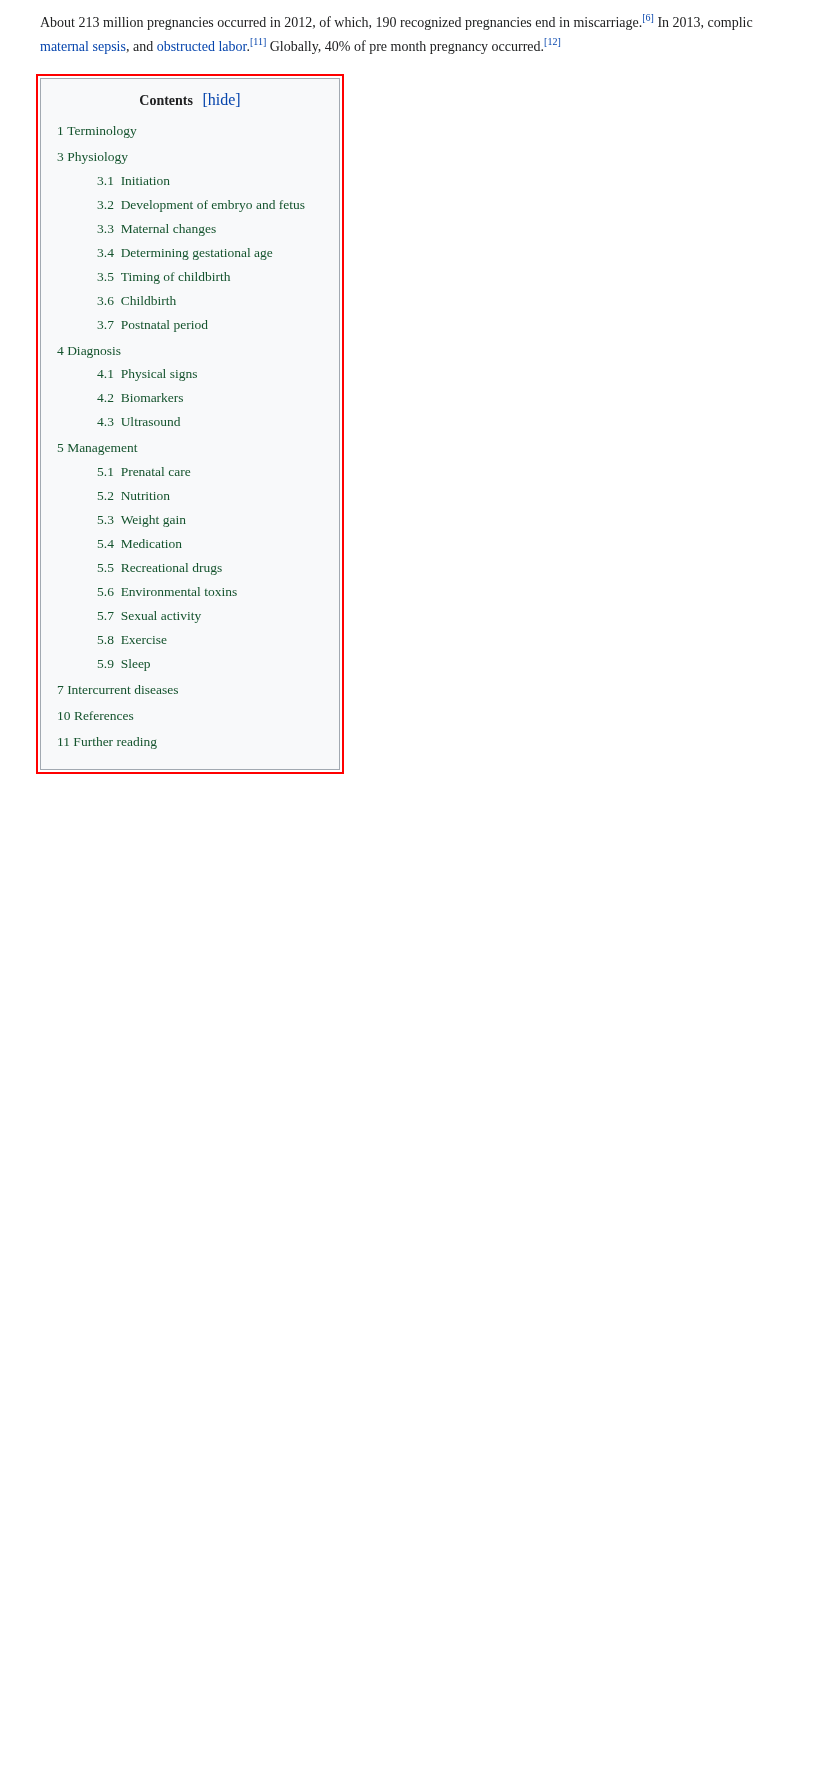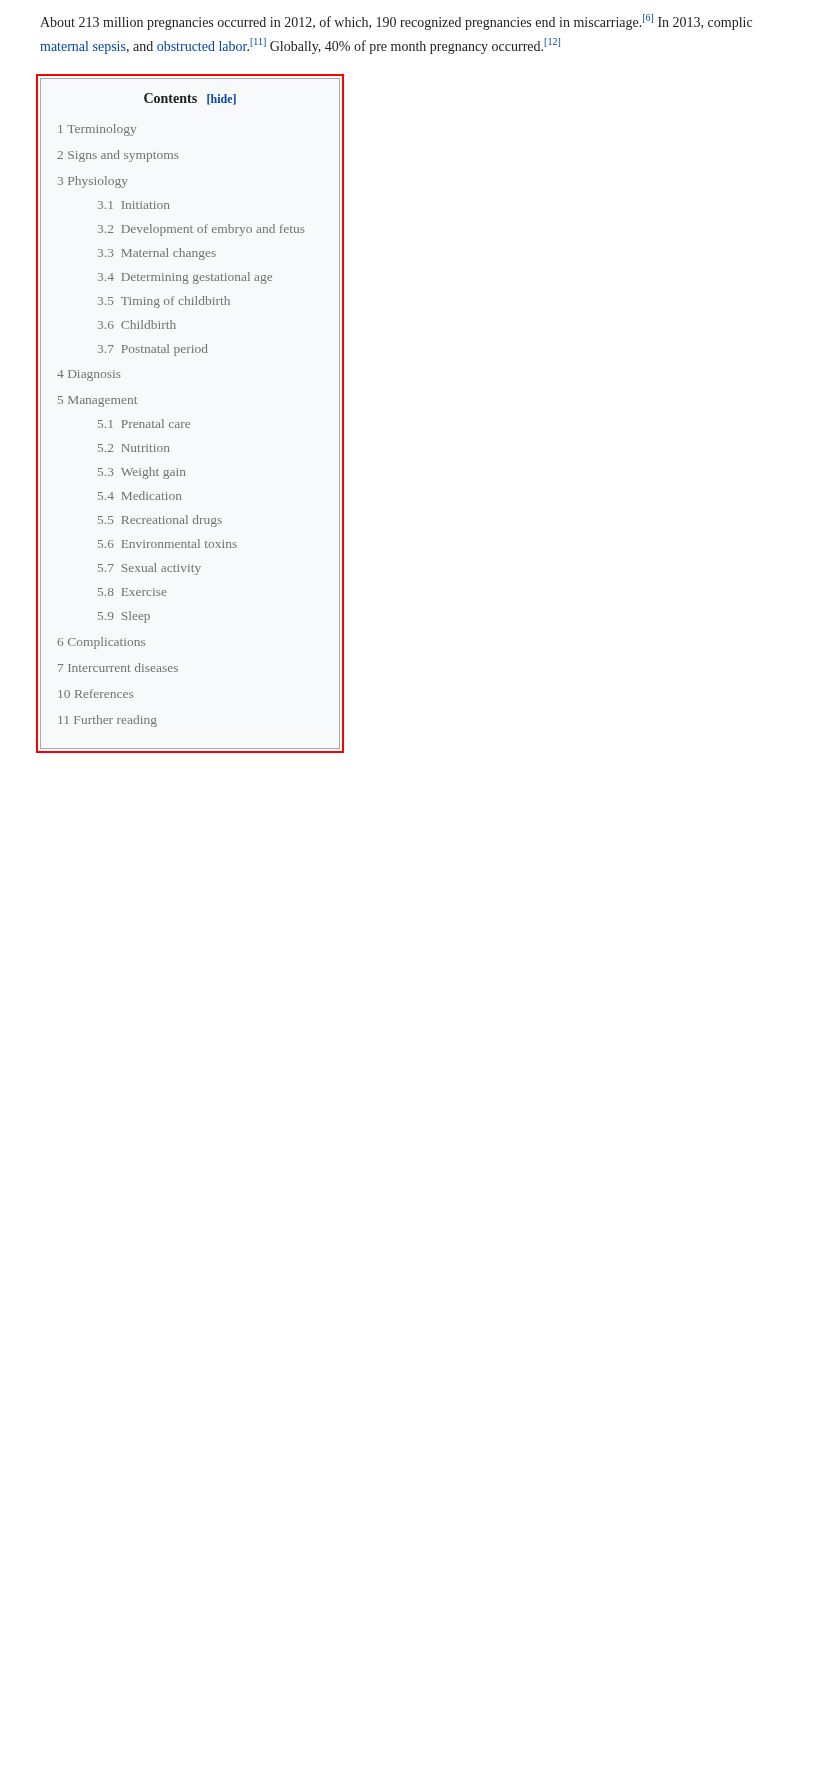--- a/index.html
+++ b/index.html
@@ -50,38 +50,38 @@
     }
 
     .toc-title {
       text-align: center;
       font-weight: bold;
       font-size: 14px;
       margin-bottom: 10px;
     }
 
     .toc-hide {
-      font-weight: bold;
-      font-size: 12px;
+      font-weight: normal;
+      font-size: 16px;
       color: #0645ad;
       cursor: pointer;
       margin-left: 6px;
     }
 
     .toc-list {
       list-style: none;
       padding: 0;
     }
 
     .toc-list li {
       line-height: 1.7;
     }
 
     .toc-list a {
-      color: #737373;
+      color: #14532d;
       text-decoration: none;
       font-size: 13.5px;
     }
 
     .toc-top-level > li {
       margin-top: 2px;
     }
 
     .toc-sub {
       list-style: none;
@@ -101,42 +101,44 @@
   </p>
 
   <div class="toc-container">
     <div class="toc-title">
       <span>Contents</span>
       <span class="toc-hide">[hide]</span>
     </div>
 
     <ul class="toc-list toc-top-level" id="toc-root">
     <li><a href="#">1&nbsp;Terminology</a></li>
-        <li><a href="#">2&nbsp;Signs and symptoms</a></li>
         <li><a href="#">3&nbsp;Physiology</a><ul class="toc-list toc-sub">
             <li><a href="#">3.1&nbsp;&nbsp;Initiation</a></li>
             <li><a href="#">3.2&nbsp;&nbsp;Development of embryo and fetus</a></li>
             <li><a href="#">3.3&nbsp;&nbsp;Maternal changes</a></li>
             <li><a href="#">3.4&nbsp;&nbsp;Determining gestational age</a></li>
             <li><a href="#">3.5&nbsp;&nbsp;Timing of childbirth</a></li>
             <li><a href="#">3.6&nbsp;&nbsp;Childbirth</a></li>
             <li><a href="#">3.7&nbsp;&nbsp;Postnatal period</a></li>
           </ul></li>
-        <li><a href="#">4&nbsp;Diagnosis</a></li>
+        <li><a href="#">4&nbsp;Diagnosis</a><ul class="toc-list toc-sub">
+            <li><a href="#">4.1&nbsp;&nbsp;Physical signs</a></li>
+            <li><a href="#">4.2&nbsp;&nbsp;Biomarkers</a></li>
+            <li><a href="#">4.3&nbsp;&nbsp;Ultrasound</a></li>
+          </ul></li>
         <li><a href="#">5&nbsp;Management</a><ul class="toc-list toc-sub">
             <li><a href="#">5.1&nbsp;&nbsp;Prenatal care</a></li>
             <li><a href="#">5.2&nbsp;&nbsp;Nutrition</a></li>
             <li><a href="#">5.3&nbsp;&nbsp;Weight gain</a></li>
             <li><a href="#">5.4&nbsp;&nbsp;Medication</a></li>
             <li><a href="#">5.5&nbsp;&nbsp;Recreational drugs</a></li>
             <li><a href="#">5.6&nbsp;&nbsp;Environmental toxins</a></li>
             <li><a href="#">5.7&nbsp;&nbsp;Sexual activity</a></li>
             <li><a href="#">5.8&nbsp;&nbsp;Exercise</a></li>
             <li><a href="#">5.9&nbsp;&nbsp;Sleep</a></li>
           </ul></li>
-        <li><a href="#">6&nbsp;Complications</a></li>
         <li><a href="#">7&nbsp;Intercurrent diseases</a></li>
         <li><a href="#">10&nbsp;References</a></li>
         <li><a href="#">11&nbsp;Further reading</a></li>
       </ul>
   </div>
 
 </div>
 
 </body></html>

